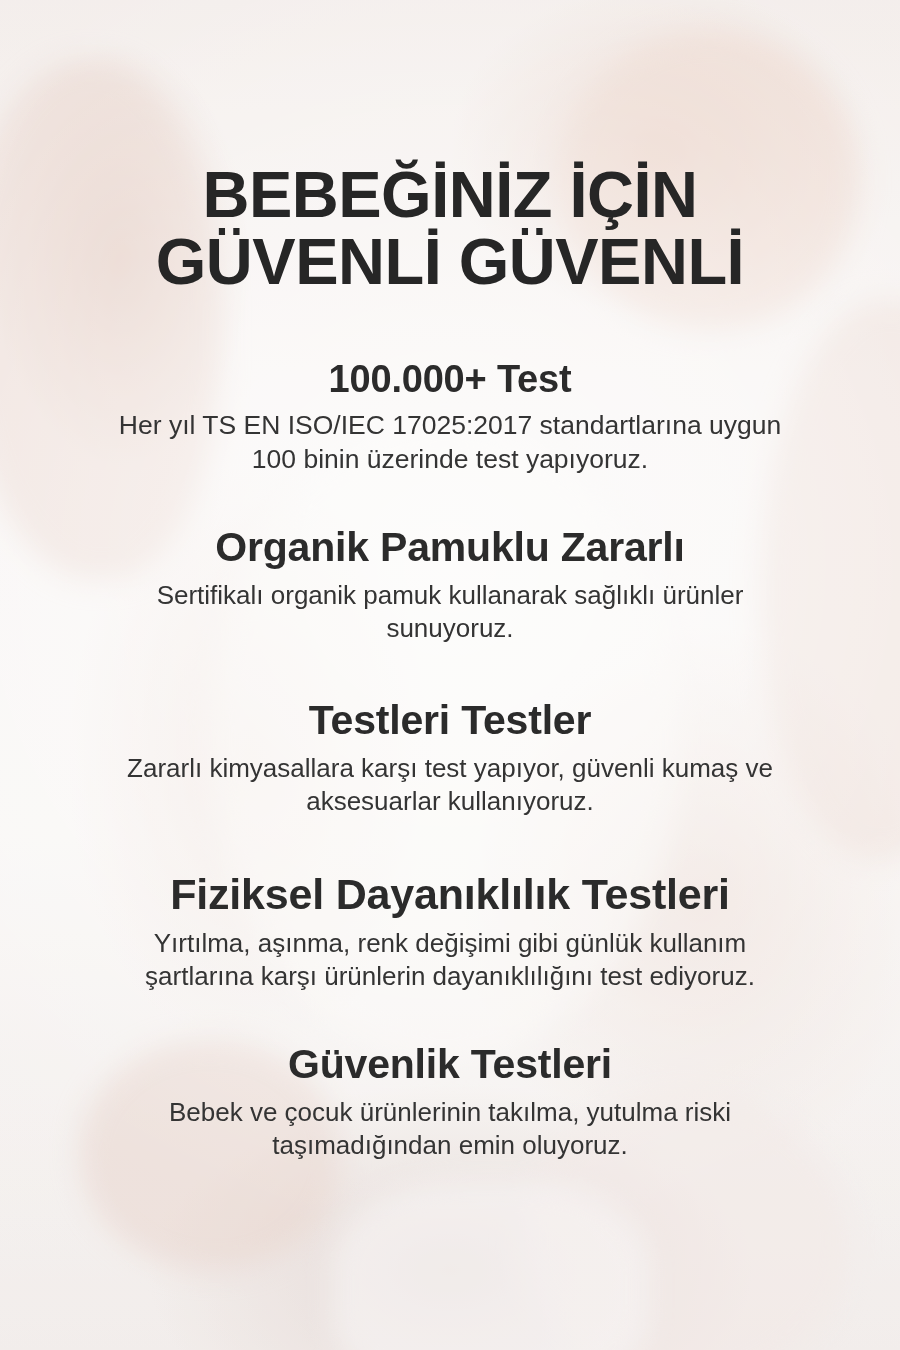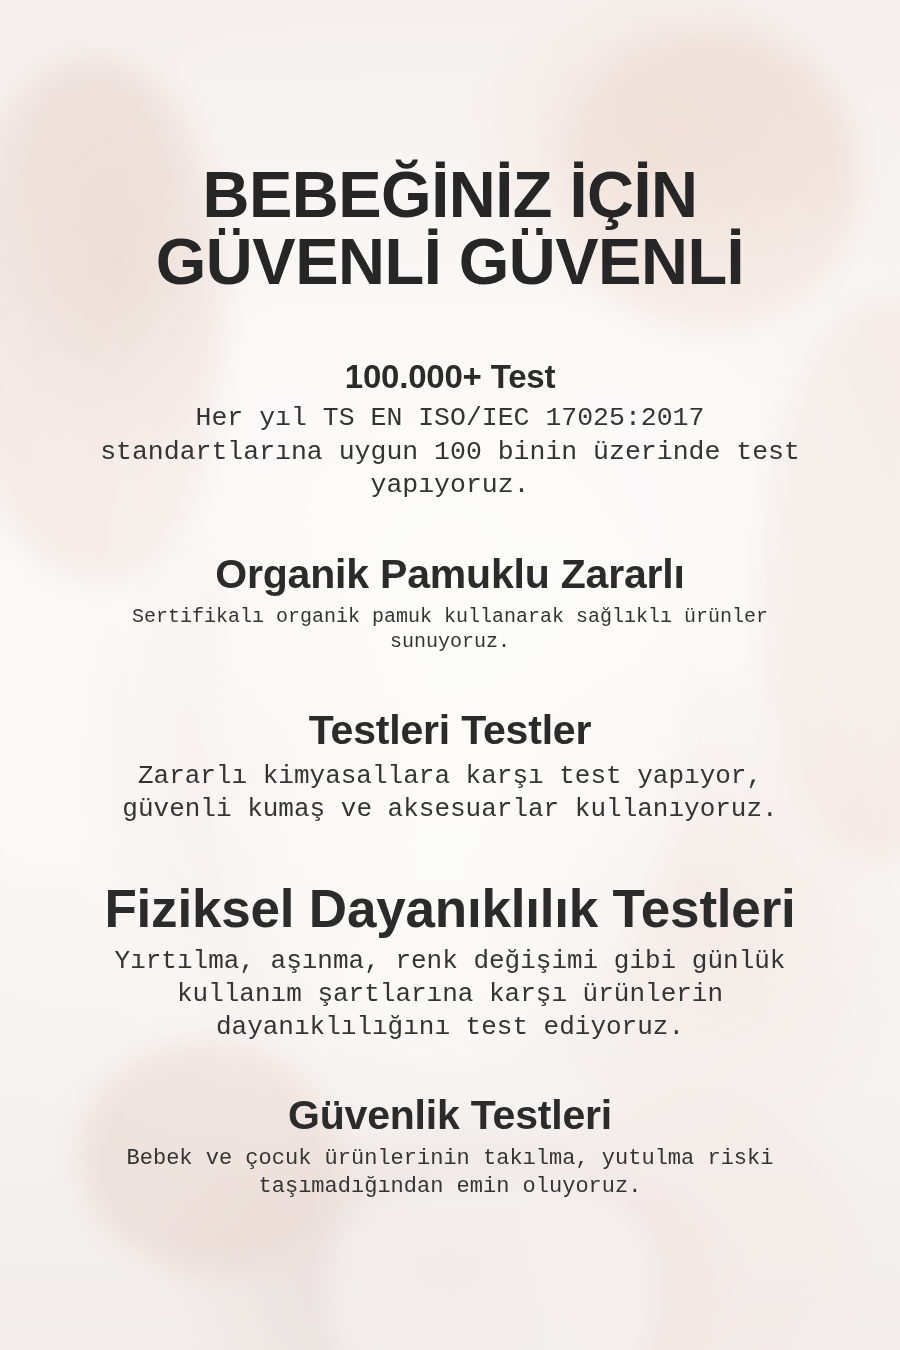--- a/index.html
+++ b/index.html
@@ -81,45 +81,44 @@
   .block { margin-bottom: 44px; }
   .block:last-child { margin-bottom: 0; }
 
   .block-title {
     margin: 0 0 6px 0;
     font-weight: 700;
     color: #2b2b2b;
     letter-spacing: -0.2px;
   }
   .block-body {
-    margin: 0 auto;
+    margin: 8px auto;
     color: #343434;
     font-weight: 400;
-    font-family: Liberation Mono, monospace;
   }
 
   
-  .b1 .block-title { font-size: 33px; }
+  .b1 .block-title { font-size: 38px; }
   .b1 .block-body  { font-size: 26.5px; line-height: 1.27; max-width: 700px; }
 
   .b2 { margin-top: 48px; }
   .b2 .block-title { font-size: 41px; }
-  .b2 .block-body  { font-size: 20px; line-height: 1.27; max-width: 660px; }
+  .b2 .block-body  { font-size: 26px; line-height: 1.27; max-width: 660px; }
 
   .b3 { margin-top: 52px; }
   .b3 .block-title { font-size: 41px; }
   .b3 .block-body  { font-size: 26px; line-height: 1.27; max-width: 680px; }
 
   .b4 { margin-top: 52px; }
-  .b4 .block-title { font-size: 53px; }
+  .b4 .block-title { font-size: 43px; }
   .b4 .block-body  { font-size: 26px; line-height: 1.27; max-width: 690px; text-align: center; }
 
   .b5 { margin-top: 48px; }
   .b5 .block-title { font-size: 41px; }
-  .b5 .block-body  { font-size: 22px; line-height: 1.27; max-width: 700px; }
+  .b5 .block-body  { font-size: 26px; line-height: 1.27; max-width: 700px; }
 </style>
 </head>
 <body>
 
 <div class="poster">
 
   <div class="bg"></div>
   <div class="shape s-head"></div>
   <div class="shape s-arm-l"></div>
   <div class="shape s-arm-r"></div>

